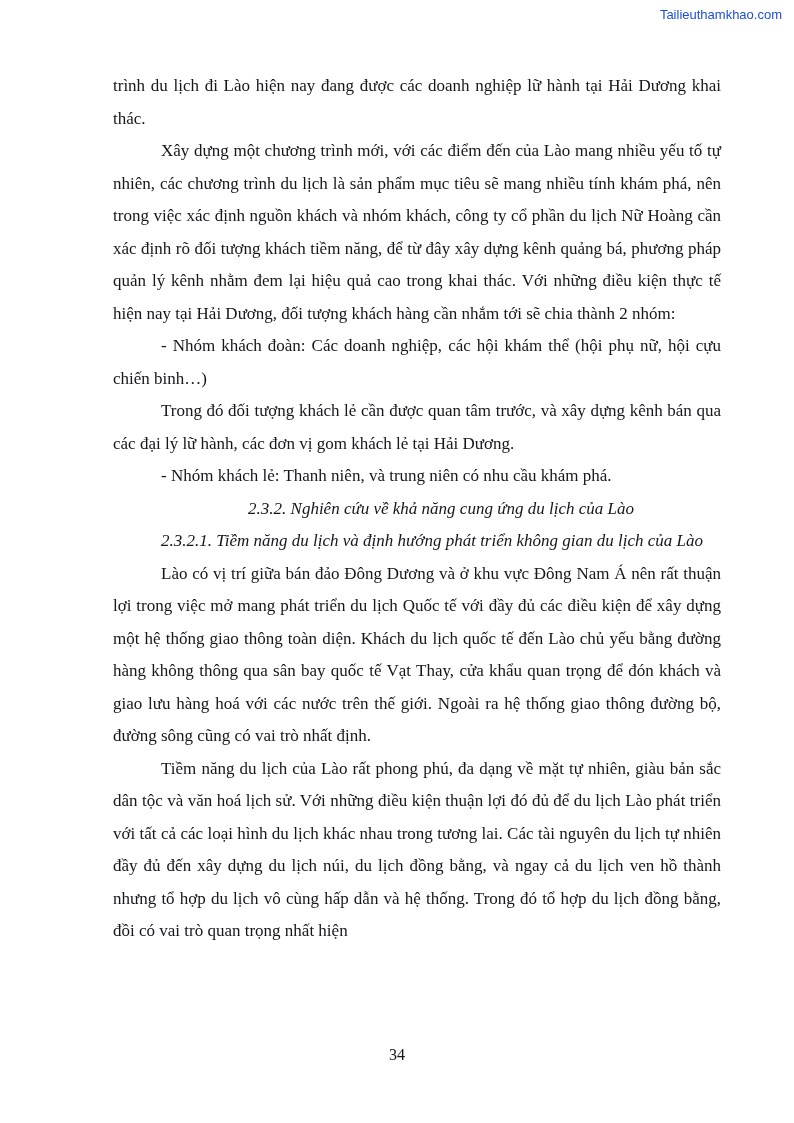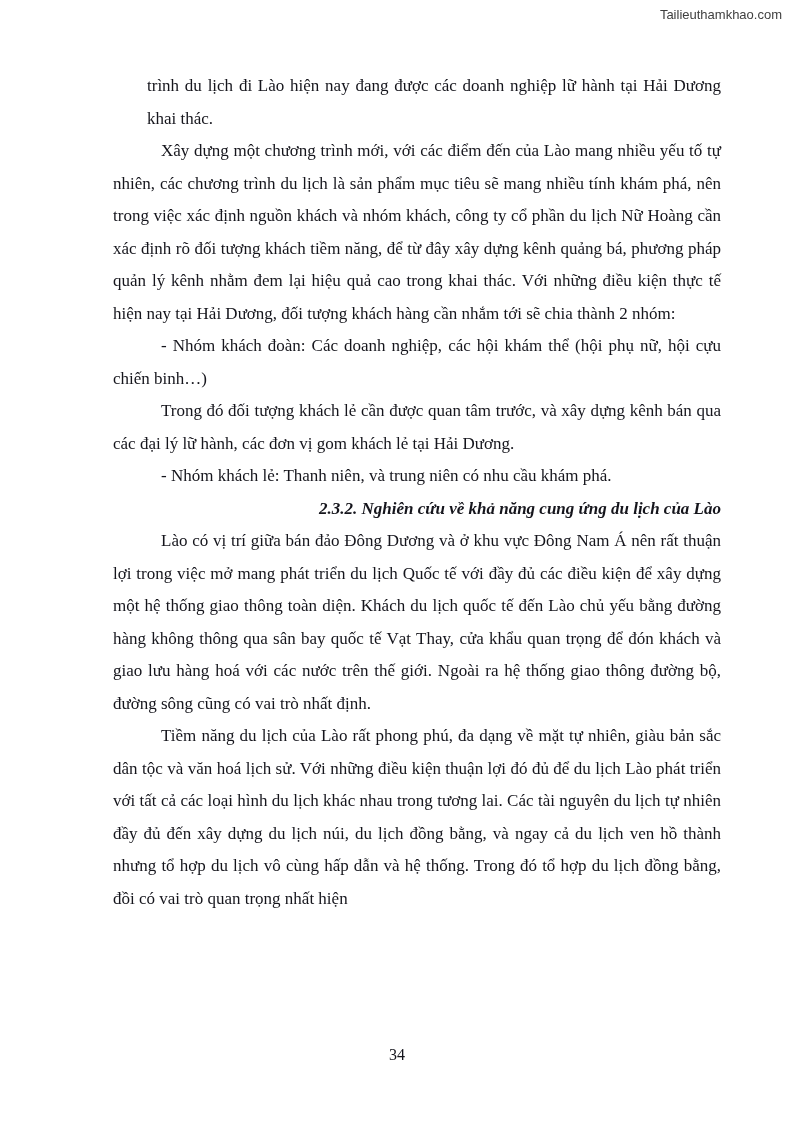--- a/index.html
+++ b/index.html
@@ -16,45 +16,44 @@
     font-family: "Liberation Serif", "DejaVu Serif", serif;
     color: #15151c;
     overflow: hidden;
   }
   .watermark {
     position: absolute;
     top: 7px;
     right: 12px;
     font-family: "Liberation Sans", "DejaVu Sans", sans-serif;
     font-size: 13px;
-    color: #404040;
+    color: #1d4ed8;
     text-decoration: none;
     cursor: pointer;
   }
   .content {
     position: absolute;
     top: 70px;
     left: 113px;
     width: 608px;
     font-size: 17px;
     line-height: 32.5px;
     text-align: justify;
   }
   .content p {
     margin: 0;
     text-indent: 48px;
   }
   .content p.no-indent {
     text-indent: 0;
-    margin-left: 34px;
   }
   .content p.heading-bold-italic {
-    font-weight: bold;
+    font-weight: normal;
     font-style: italic;
-    text-align: right;
+    text-align: center;
   }
   .content p.heading-italic {
     font-style: italic;
     text-align: left;
   }
   .page-number {
     position: absolute;
     bottom: 59px;
     left: 0;
     width: 100%;
@@ -76,20 +75,21 @@
     <p>Xây dựng một chương trình mới, với các điểm đến của Lào mang nhiều yếu tố tự nhiên, các chương trình du lịch là sản phẩm mục tiêu sẽ mang nhiều tính khám phá, nên trong việc xác định nguồn khách và nhóm khách, công ty cổ phần du lịch Nữ Hoàng cần xác định rõ đối tượng khách tiềm năng, để từ đây xây dựng kênh quảng bá, phương pháp quản lý kênh nhằm đem lại hiệu quả cao trong khai thác. Với những điều kiện thực tế hiện nay tại Hải Dương, đối tượng khách hàng cần nhắm tới sẽ chia thành 2 nhóm:</p>
 
     <p>- Nhóm khách đoàn: Các doanh nghiệp, các hội khám thể (hội phụ nữ, hội cựu chiến binh…)</p>
 
     <p>Trong đó đối tượng khách lẻ cần được quan tâm trước, và xây dựng kênh bán qua các đại lý lữ hành, các đơn vị gom khách lẻ tại Hải Dương.</p>
 
     <p>- Nhóm khách lẻ: Thanh niên, và trung niên có nhu cầu khám phá.</p>
 
     <p class="heading-bold-italic">2.3.2. Nghiên cứu về khả năng cung ứng du lịch của Lào</p>
 
+    <p class="heading-italic">2.3.2.1. Tiềm năng du lịch và định hướng phát triển không gian du lịch của Lào</p>
 
     <p>Lào có vị trí giữa bán đảo Đông Dương và ở khu vực Đông Nam Á nên rất thuận lợi trong việc mở mang phát triển du lịch Quốc tế với đầy đủ các điều kiện để xây dựng một hệ thống giao thông toàn diện. Khách du lịch quốc tế đến Lào chủ yếu bằng đường hàng không thông qua sân bay quốc tế Vạt Thay, cửa khẩu quan trọng để đón khách và giao lưu hàng hoá với các nước trên thế giới. Ngoài ra hệ thống giao thông đường bộ, đường sông cũng có vai trò nhất định.</p>
 
     <p>Tiềm năng du lịch của Lào rất phong phú, đa dạng về mặt tự nhiên, giàu bản sắc dân tộc và văn hoá lịch sử. Với những điều kiện thuận lợi đó đủ để du lịch Lào phát triển với tất cả các loại hình du lịch khác nhau trong tương lai. Các tài nguyên du lịch tự nhiên đầy đủ đến xây dựng du lịch núi, du lịch đồng bằng, và ngay cả du lịch ven hồ thành nhưng tổ hợp du lịch vô cùng hấp dẫn và hệ thống. Trong đó tổ hợp du lịch đồng bằng, đồi có vai trò quan trọng nhất hiện</p>
 
   </div>
 
   <div class="page-number">34</div>
 
 </div>

